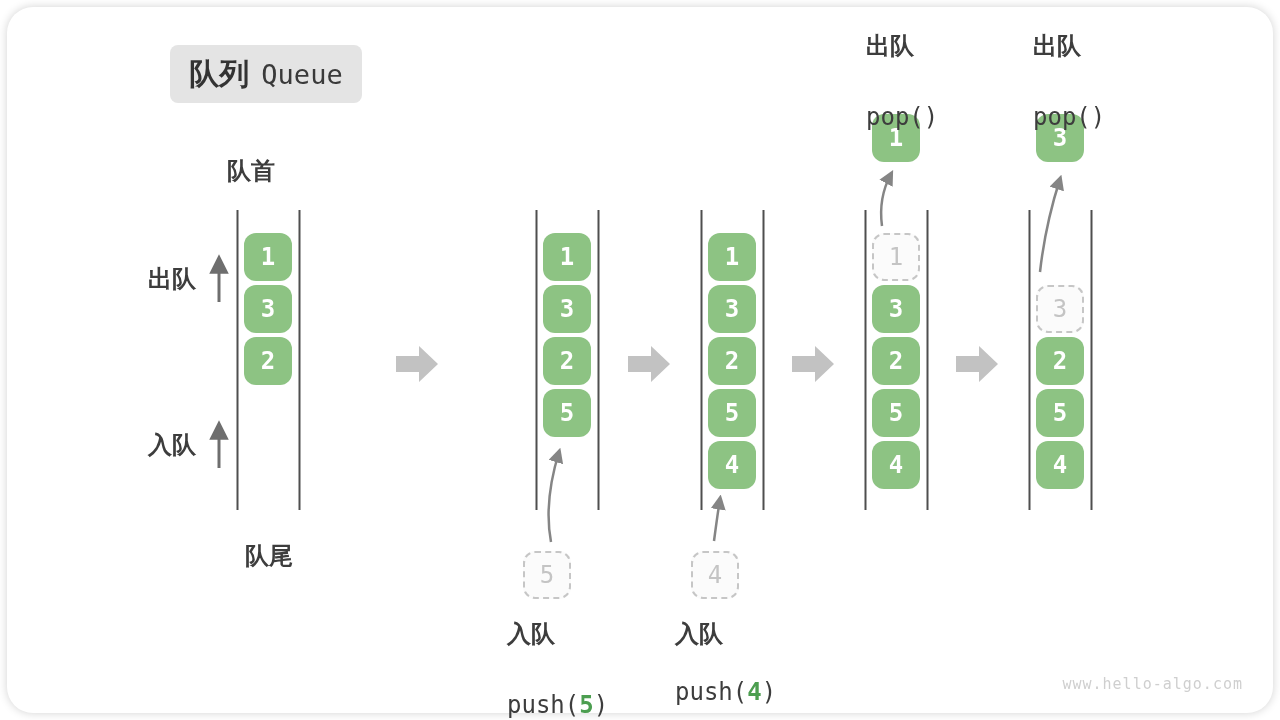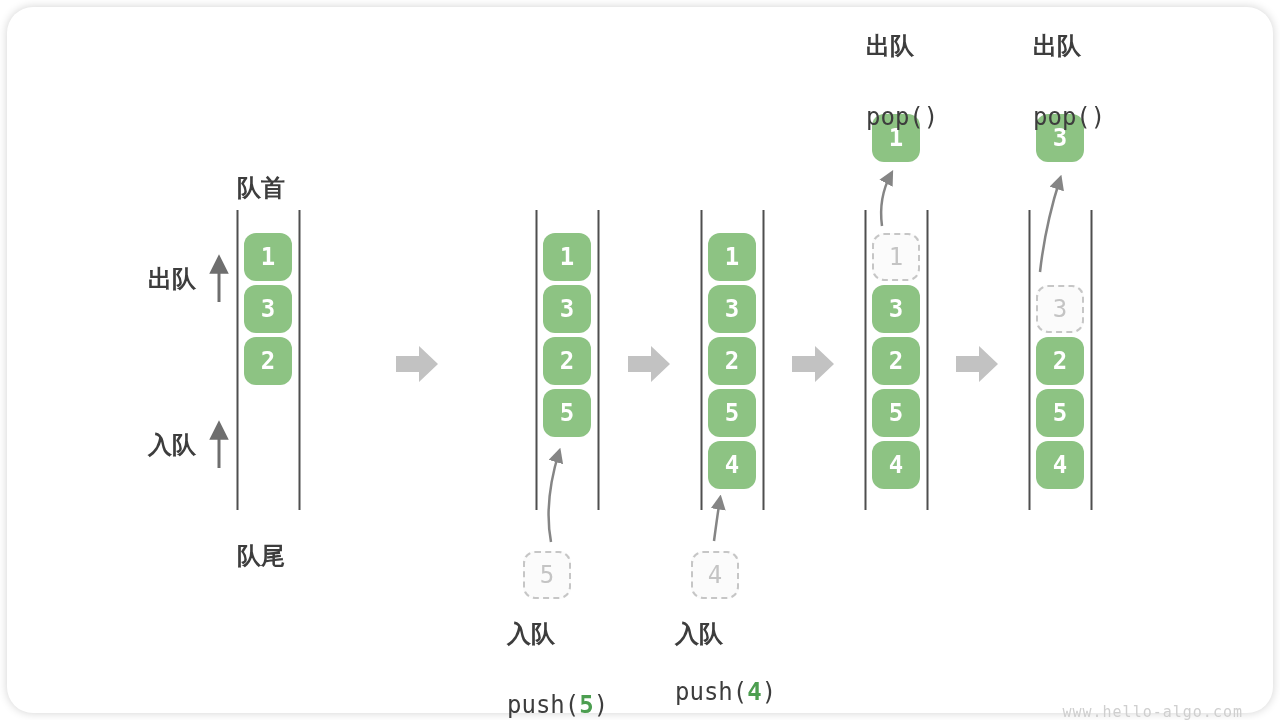--- a/index.html
+++ b/index.html
@@ -42,21 +42,21 @@
 
   
   .c1 { left:244px; } .c2 { left:543px; } .c3 { left:708px; } .c4 { left:872px; } .c5 { left:1036px; }
   
   .r0 { top:233px; } .r1 { top:285px; } .r2 { top:337px; } .r3 { top:389px; } .r4 { top:441px; }
   .rpop { top:114px; } .rin { top:551px; }
 
   .watermark {
     position:absolute; right:37px; top:675px;
     font-family:"DejaVu Sans Mono","Liberation Mono",monospace;
-    font-size:15px; color:#cfcfcf; letter-spacing:1px;margin-top:28px;
+    font-size:15px; color:#cfcfcf; letter-spacing:1px;
   }
 </style>
 </head>
 <body>
 
 <div id="app">
   <div class="card"></div>
 
   <svg class="overlay" viewBox="0 0 1280 720">
     <defs>
@@ -98,23 +98,27 @@
     <g fill="none" stroke="#858585" stroke-width="2.5">
       <path d="M551 542 C 545 510, 551 478, 559 452" marker-end="url(#ah2)"></path>
       <path d="M714 541 C 716 526, 718 511, 720 499" marker-end="url(#ah2)"></path>
     </g>
     <g fill="none" stroke="#858585" stroke-width="2.5">
       <path d="M882 226 C 879 204, 884 187, 891 174" marker-end="url(#ah2)"></path>
       <path d="M1040 272 C 1044 236, 1052 204, 1060 179" marker-end="url(#ah2)"></path>
     </g>
   </svg>
 
+  <div class="title-box">
+    <span class="title-zh">队列</span>
+    <span class="title-en">Queue</span>
+  </div>
 
-  <div class="zh-label" style="left:237px; top:155px;margin-top:17px;">队首</div>
-  <div class="zh-label" style="left:237px; top:540px;">队尾</div>
+  <div class="zh-label" style="left:227px; top:155px;">队首</div>
+  <div class="zh-label" style="left:245px; top:540px;">队尾</div>
   <div class="zh-label" style="left:148px; top:263px;">出队</div>
   <div class="zh-label" style="left:148px; top:429px;">入队</div>
 
   <div class="box c1 r0">1</div>
   <div class="box c1 r1">3</div>
   <div class="box c1 r2">2</div>
 
   <div class="box c2 r0">1</div>
   <div class="box c2 r1">3</div>
   <div class="box c2 r2">2</div>

